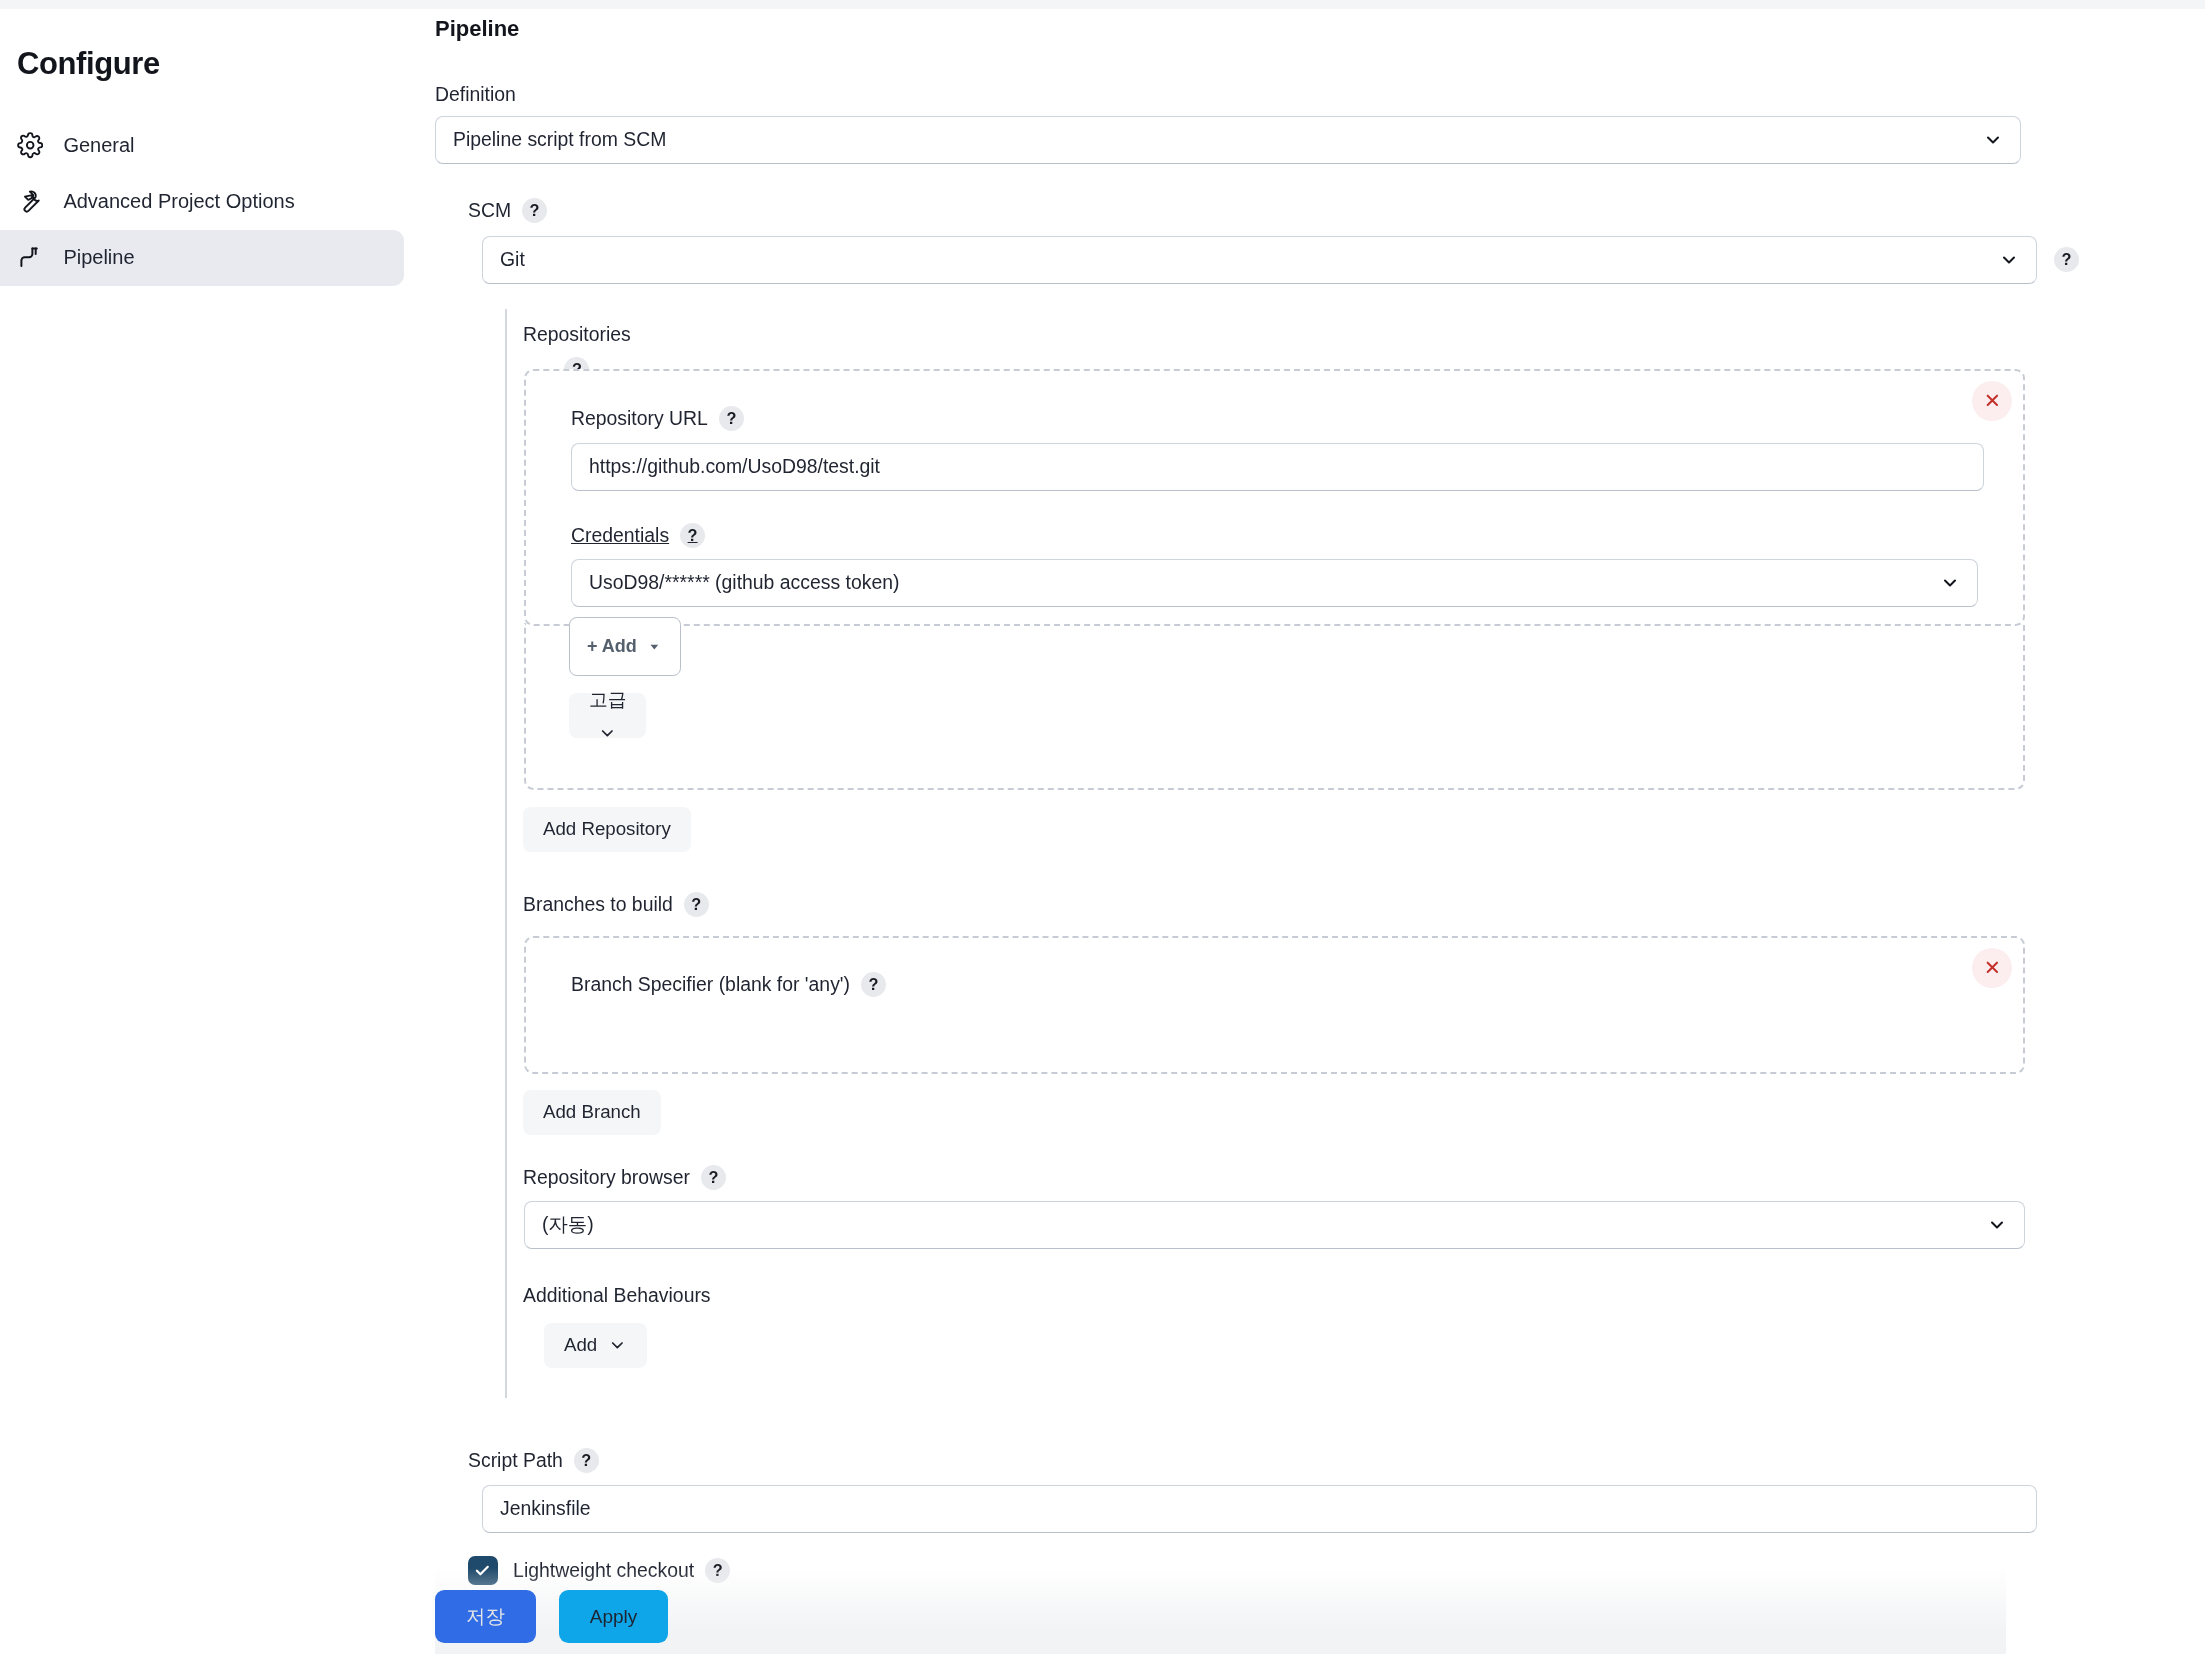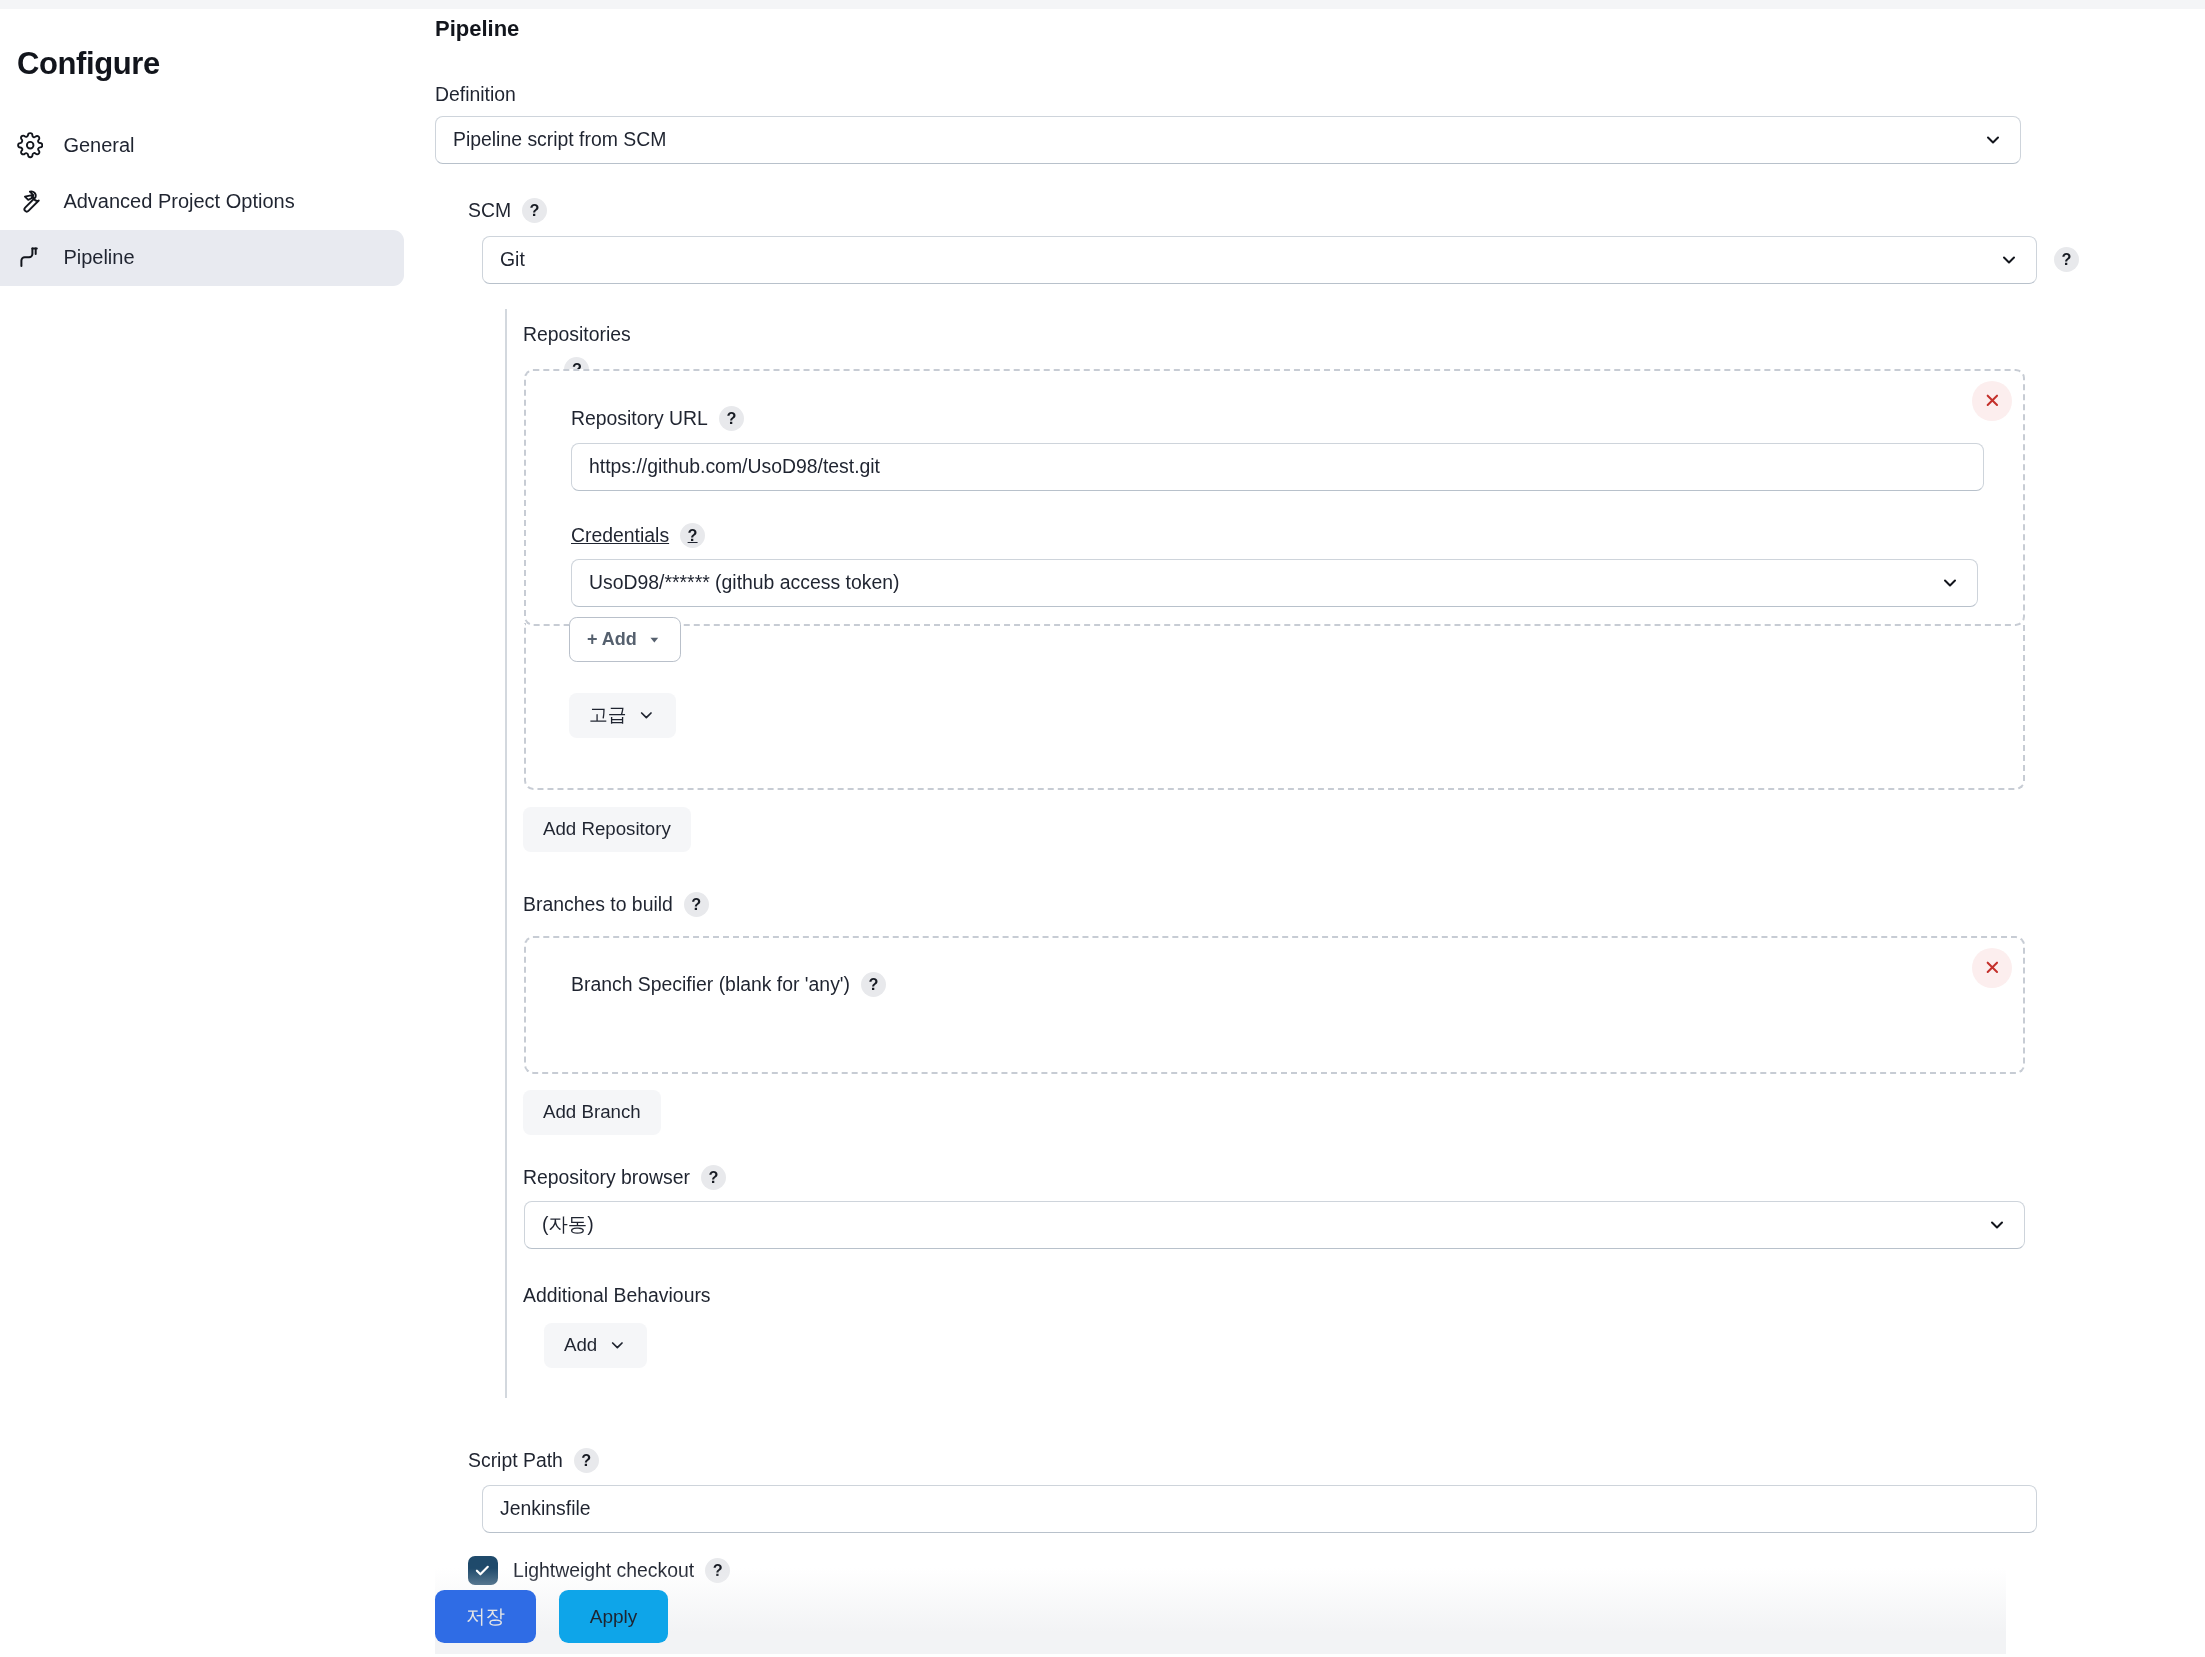--- a/index.html
+++ b/index.html
@@ -97,21 +97,21 @@
 
   .btn {
     display:inline-flex; align-items:center; justify-content:center; gap:11px;
     height:45px; padding:0 20px; border-radius:7.8px;
     background:#f5f6f8; border:none; cursor:pointer;
     font-size:18.7px; color:#1f2430; font-weight:400;
     font-family:"Liberation Sans", sans-serif;
   }
   .btn-outline {
     display:inline-flex; align-items:center; justify-content:center; gap:7.8px;
-    height:45px; padding:0 17px; border-radius:7.8px;
+    height:59px; padding:0 17px; border-radius:7.8px;
     background:#fff; border:1.6px solid #b9c0ca; cursor:pointer;
     font-size:18px; color:#55606e; font-weight:700;
     font-family:"Liberation Sans", sans-serif;
   }
   .btn .chev svg, .btn-outline .chev svg { width:18.7px; height:18.7px; display:block; }
 
   .vrule {
     position:absolute; width:2.3px; background:#d3d8de;
   }
 
@@ -262,21 +262,21 @@
 
     <button class="btn-outline abs" style="left:134px; top:608px;">
       <span>+ Add</span>
       <span class="chev">
         <svg viewBox="0 0 24 24" fill="#55606e">
             <path d="M7 10l5 6 5-6z"></path>
           </svg>
       </span>
     </button>
 
-    <button class="btn abs" style="left:134px; top:684px; background:#f5f6f8;">
+    <button class="btn abs" style="left:134px; top:684px; background:#f5f6f8;flex-direction:column;">
       <span>고급</span>
       <span class="chev">
         <svg viewBox="0 0 24 24" fill="none" stroke="#1f2430" stroke-width="2.2" stroke-linecap="round" stroke-linejoin="round">
             <path d="M6 9l6 6 6-6"></path>
           </svg>
       </span>
     </button>
 
     <div class="abs" style="left:89px; top:614px; width:1501px; height:167px; border:2.3px dashed #c7ccd4; border-top:none; border-radius:0 0 9.3px 9.3px;"></div>
 

